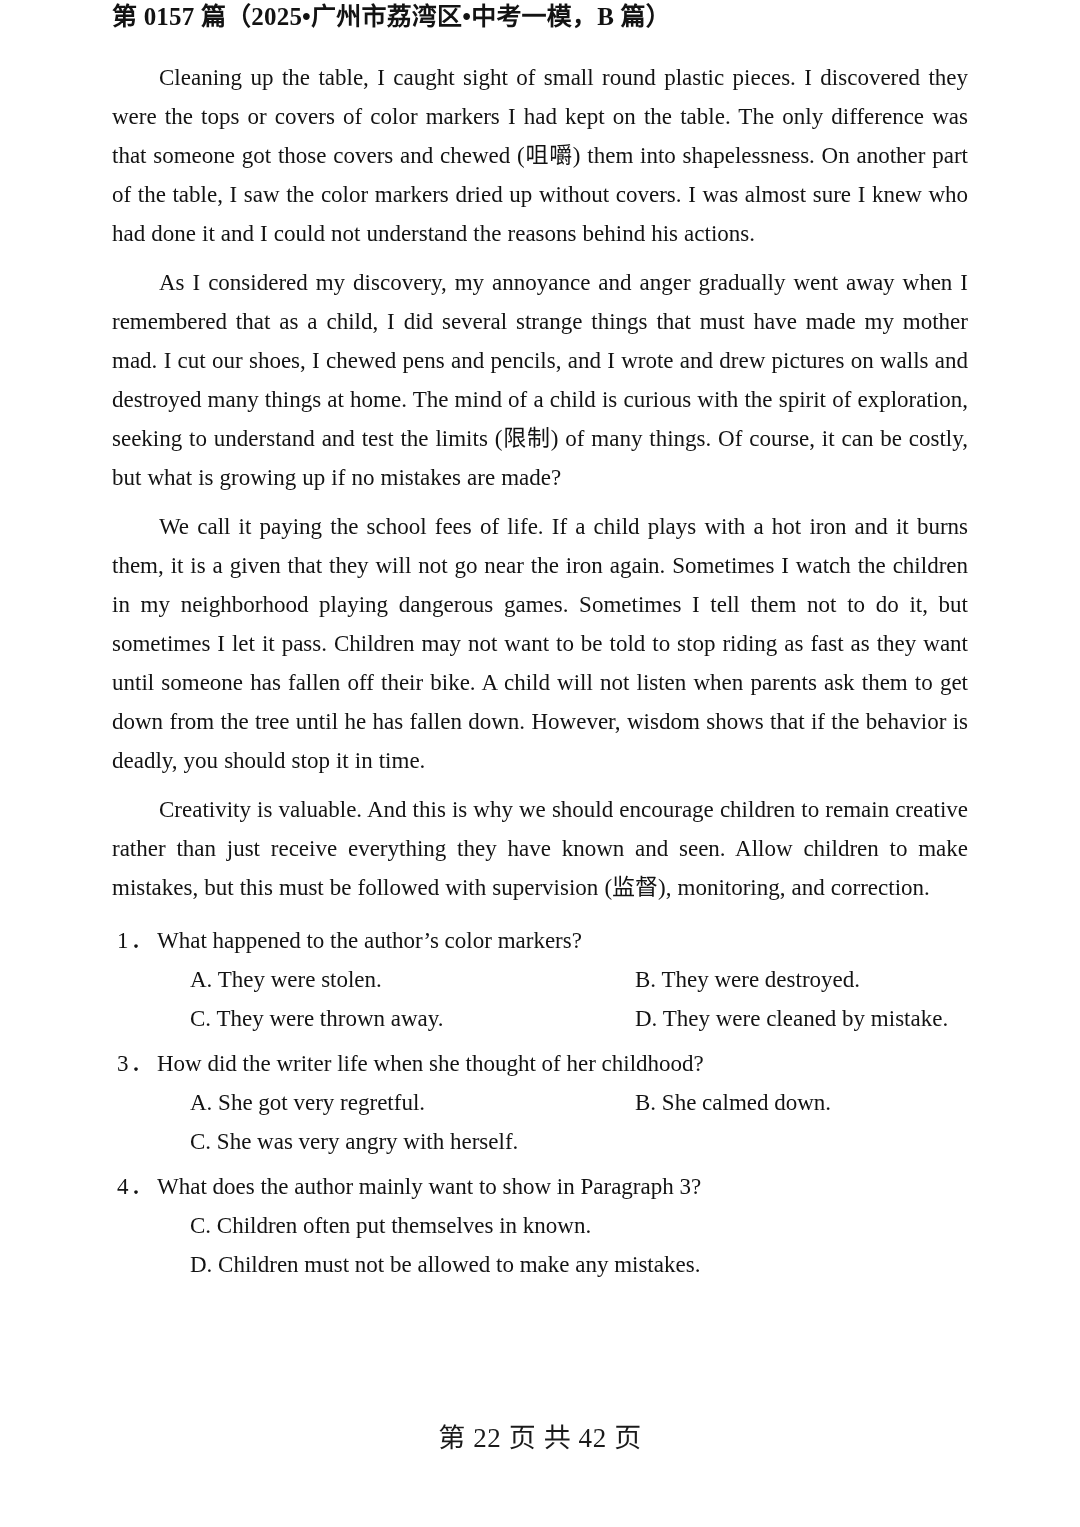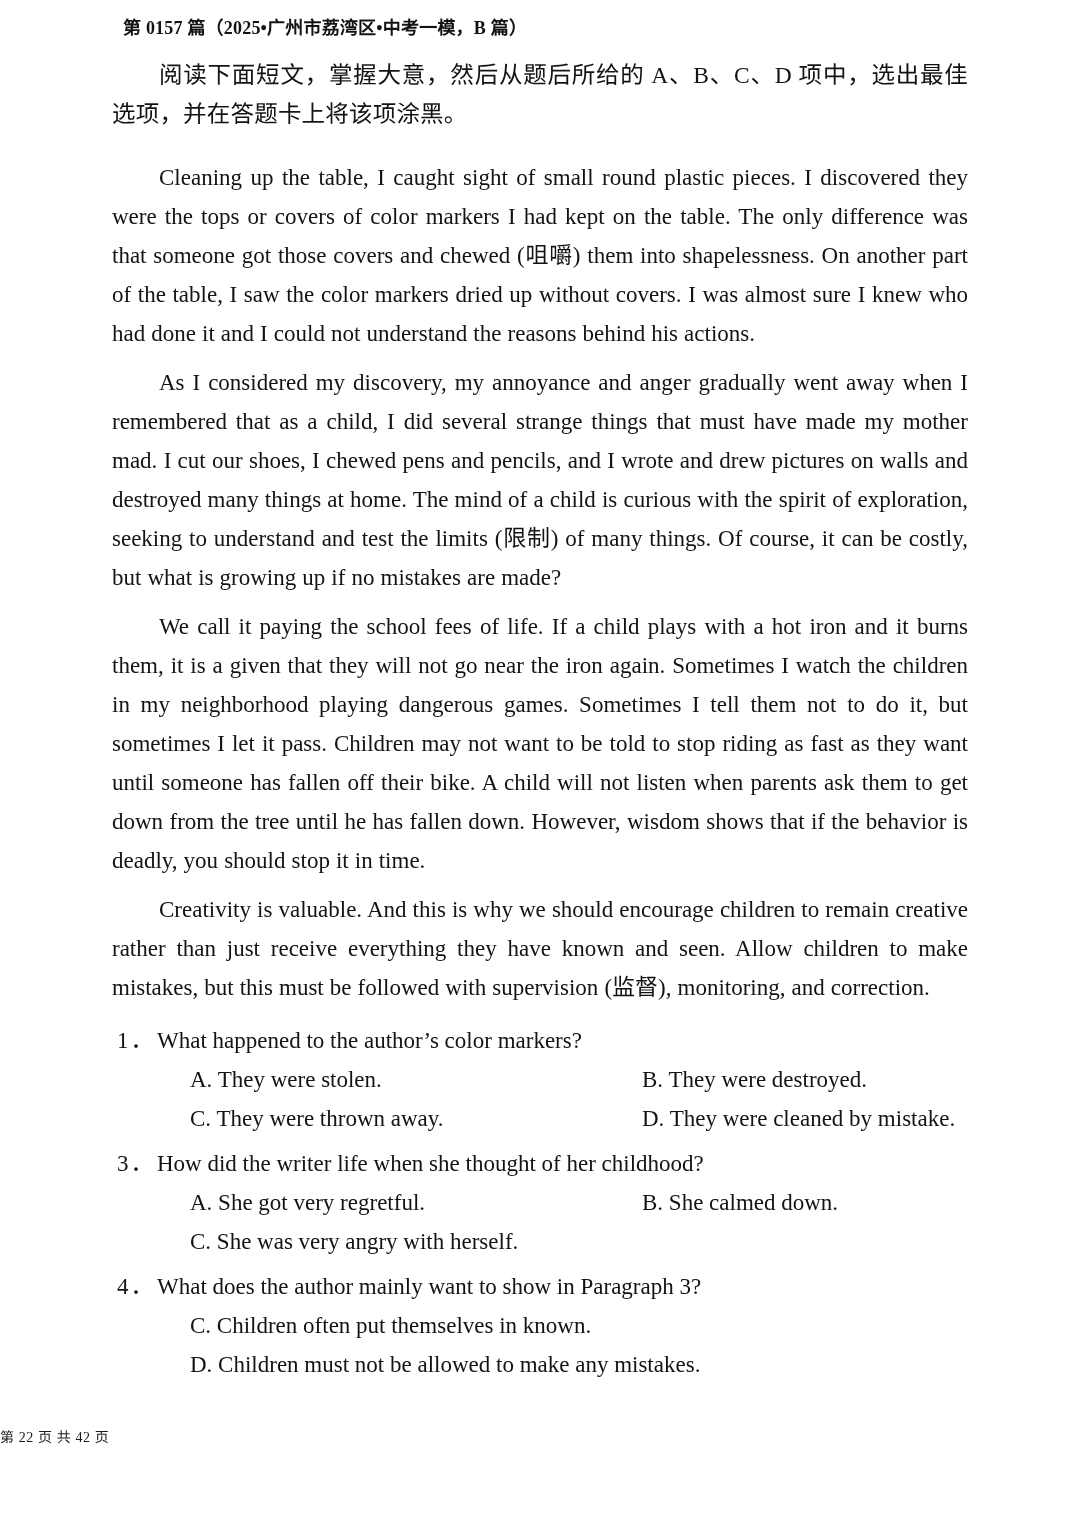--- a/index.html
+++ b/index.html
@@ -24,24 +24,24 @@
   }
   .content {
     position: absolute;
     left: 112px;
     top: 0;
     width: 856px;
   }
 
   
   .doc-title {
-    font-size: 18px;
+    font-size: 25px;
     font-weight: 700;
     letter-spacing: 0.2px;
-    margin: 11px;
+    margin: 0;
     line-height: 34px;
     white-space: nowrap;
   }
 
   
   .lead-in {
     font-size: 23.5px;
     line-height: 39px;
     margin: 11px 0 0 0;
     text-align: justify;
@@ -80,53 +80,53 @@
     text-align: left;
     padding-left: 5px;
     box-sizing: border-box;
     letter-spacing: 2px;
   }
   .q-text { flex: 1 1 auto; }
 
   .opt-grid {
     display: grid;
     grid-template-columns: 445px 1fr;
-    column-gap: 7px;
+    column-gap: 0;
   }
   .opt-stack {
     display: grid;
     grid-template-columns: 1fr;
   }
   .option {
     font-size: 23px;
     line-height: 39px;
     padding-left: 78px;
   }
 
   
   .page-footer {
     position: absolute;
     left: 0;
     right: 0;
     top: 1424px;
-    font-size: 14px;
+    text-align: center;
+    font-size: 27px;
     line-height: 28px;
     letter-spacing: 0.6px;
     color: #1a1a1a;
   }
 </style>
 </head>
 <body>
 
 <div class="page">
   <div class="content">
 
     <h1 class="doc-title">第 0157 篇（2025•广州市荔湾区•中考一模，B 篇）</h1>
 
-    <p class="lead-in">阅读下面短文，掌握大意，然后从题后所给的 A、B、C、D 项中，选出最佳选项，并在答题卡上将该项涂黑。</p>
 
     <div>
       <p class="body-par first-body">Cleaning up the table, I caught sight of small round plastic pieces. I discovered they were the tops or covers of color markers I had kept on the table. The only difference was that someone got those covers and chewed (咀嚼) them into shapelessness. On another part of the table, I saw the color markers dried up without covers. I was almost sure I knew who had done it and I could not understand the reasons behind his actions.</p>
       <p class="body-par">As I considered my discovery, my annoyance and anger gradually went away when I remembered that as a child, I did several strange things that must have made my mother mad. I cut our shoes, I chewed pens and pencils, and I wrote and drew pictures on walls and destroyed many things at home. The mind of a child is curious with the spirit of exploration, seeking to understand and test the limits (限制) of many things. Of course, it can be costly, but what is growing up if no mistakes are made?</p>
       <p class="body-par">We call it paying the school fees of life. If a child plays with a hot iron and it burns them, it is a given that they will not go near the iron again. Sometimes I watch the children in my neighborhood playing dangerous games. Sometimes I tell them not to do it, but sometimes I let it pass. Children may not want to be told to stop riding as fast as they want until someone has fallen off their bike. A child will not listen when parents ask them to get down from the tree until he has fallen down. However, wisdom shows that if the behavior is deadly, you should stop it in time.</p>
       <p class="body-par">Creativity is valuable. And this is why we should encourage children to remain creative rather than just receive everything they have known and seen. Allow children to make mistakes, but this must be followed with supervision (监督), monitoring, and correction.</p>
     </div>
 
     <div class="questions">
 

